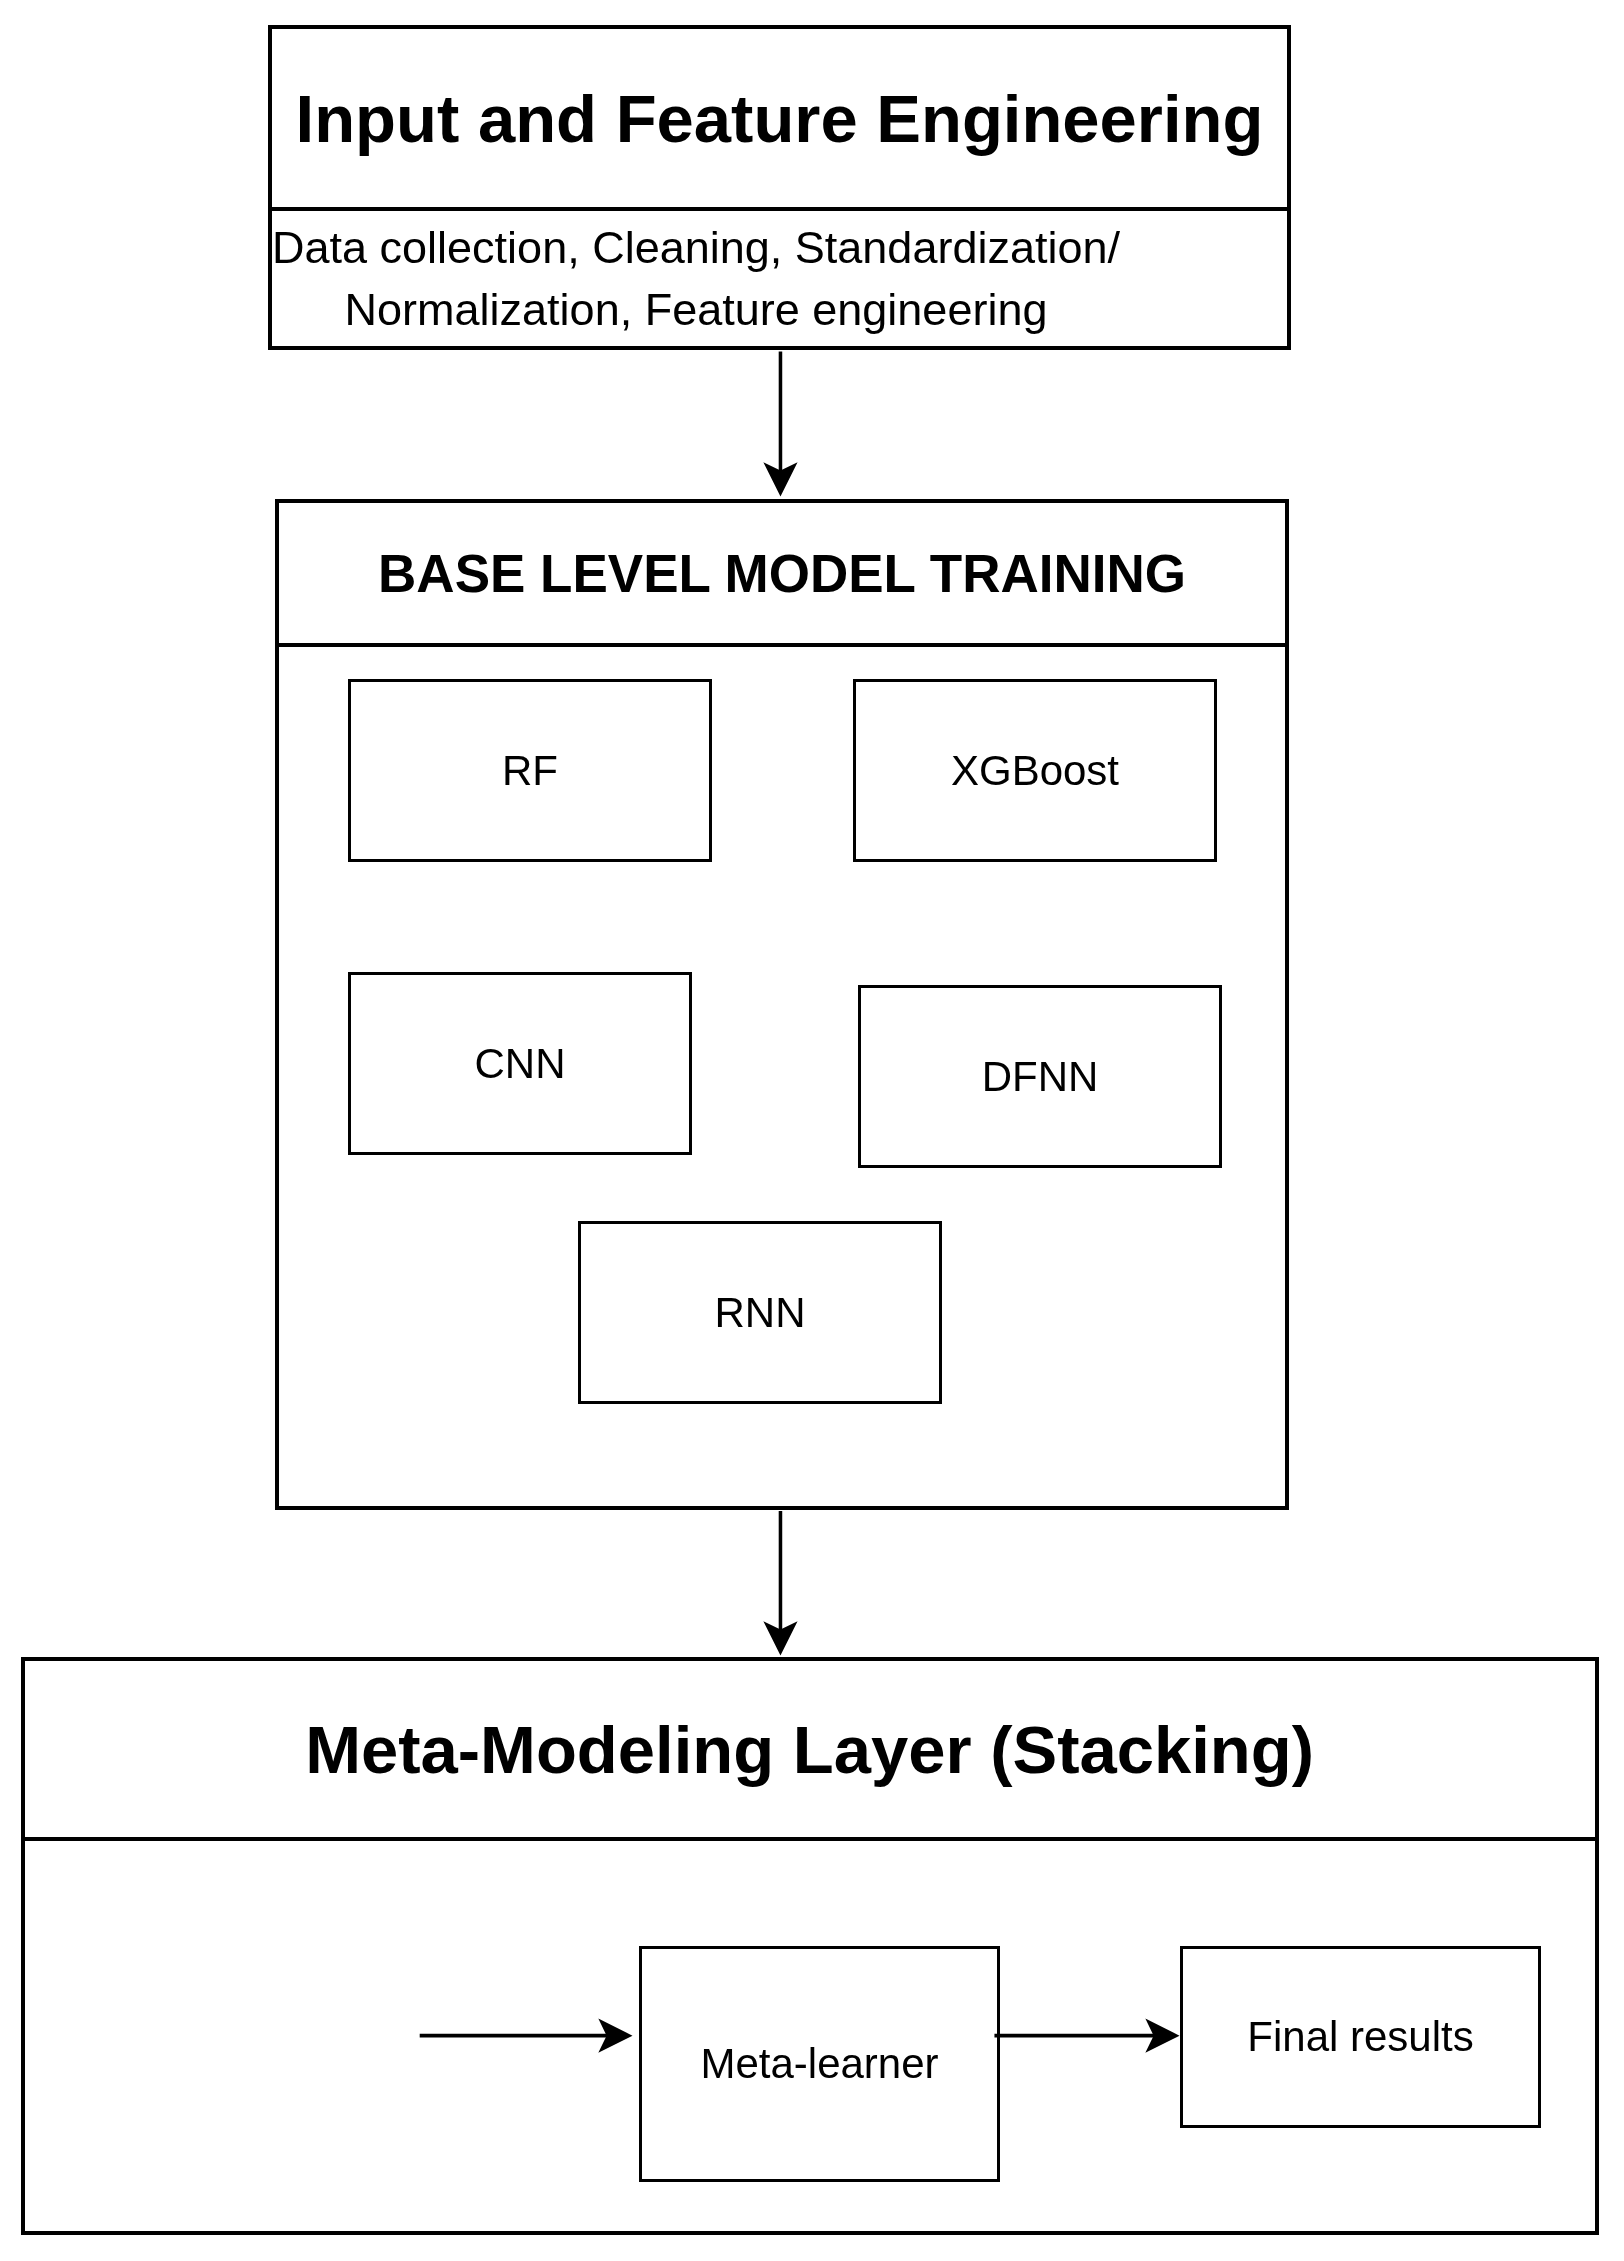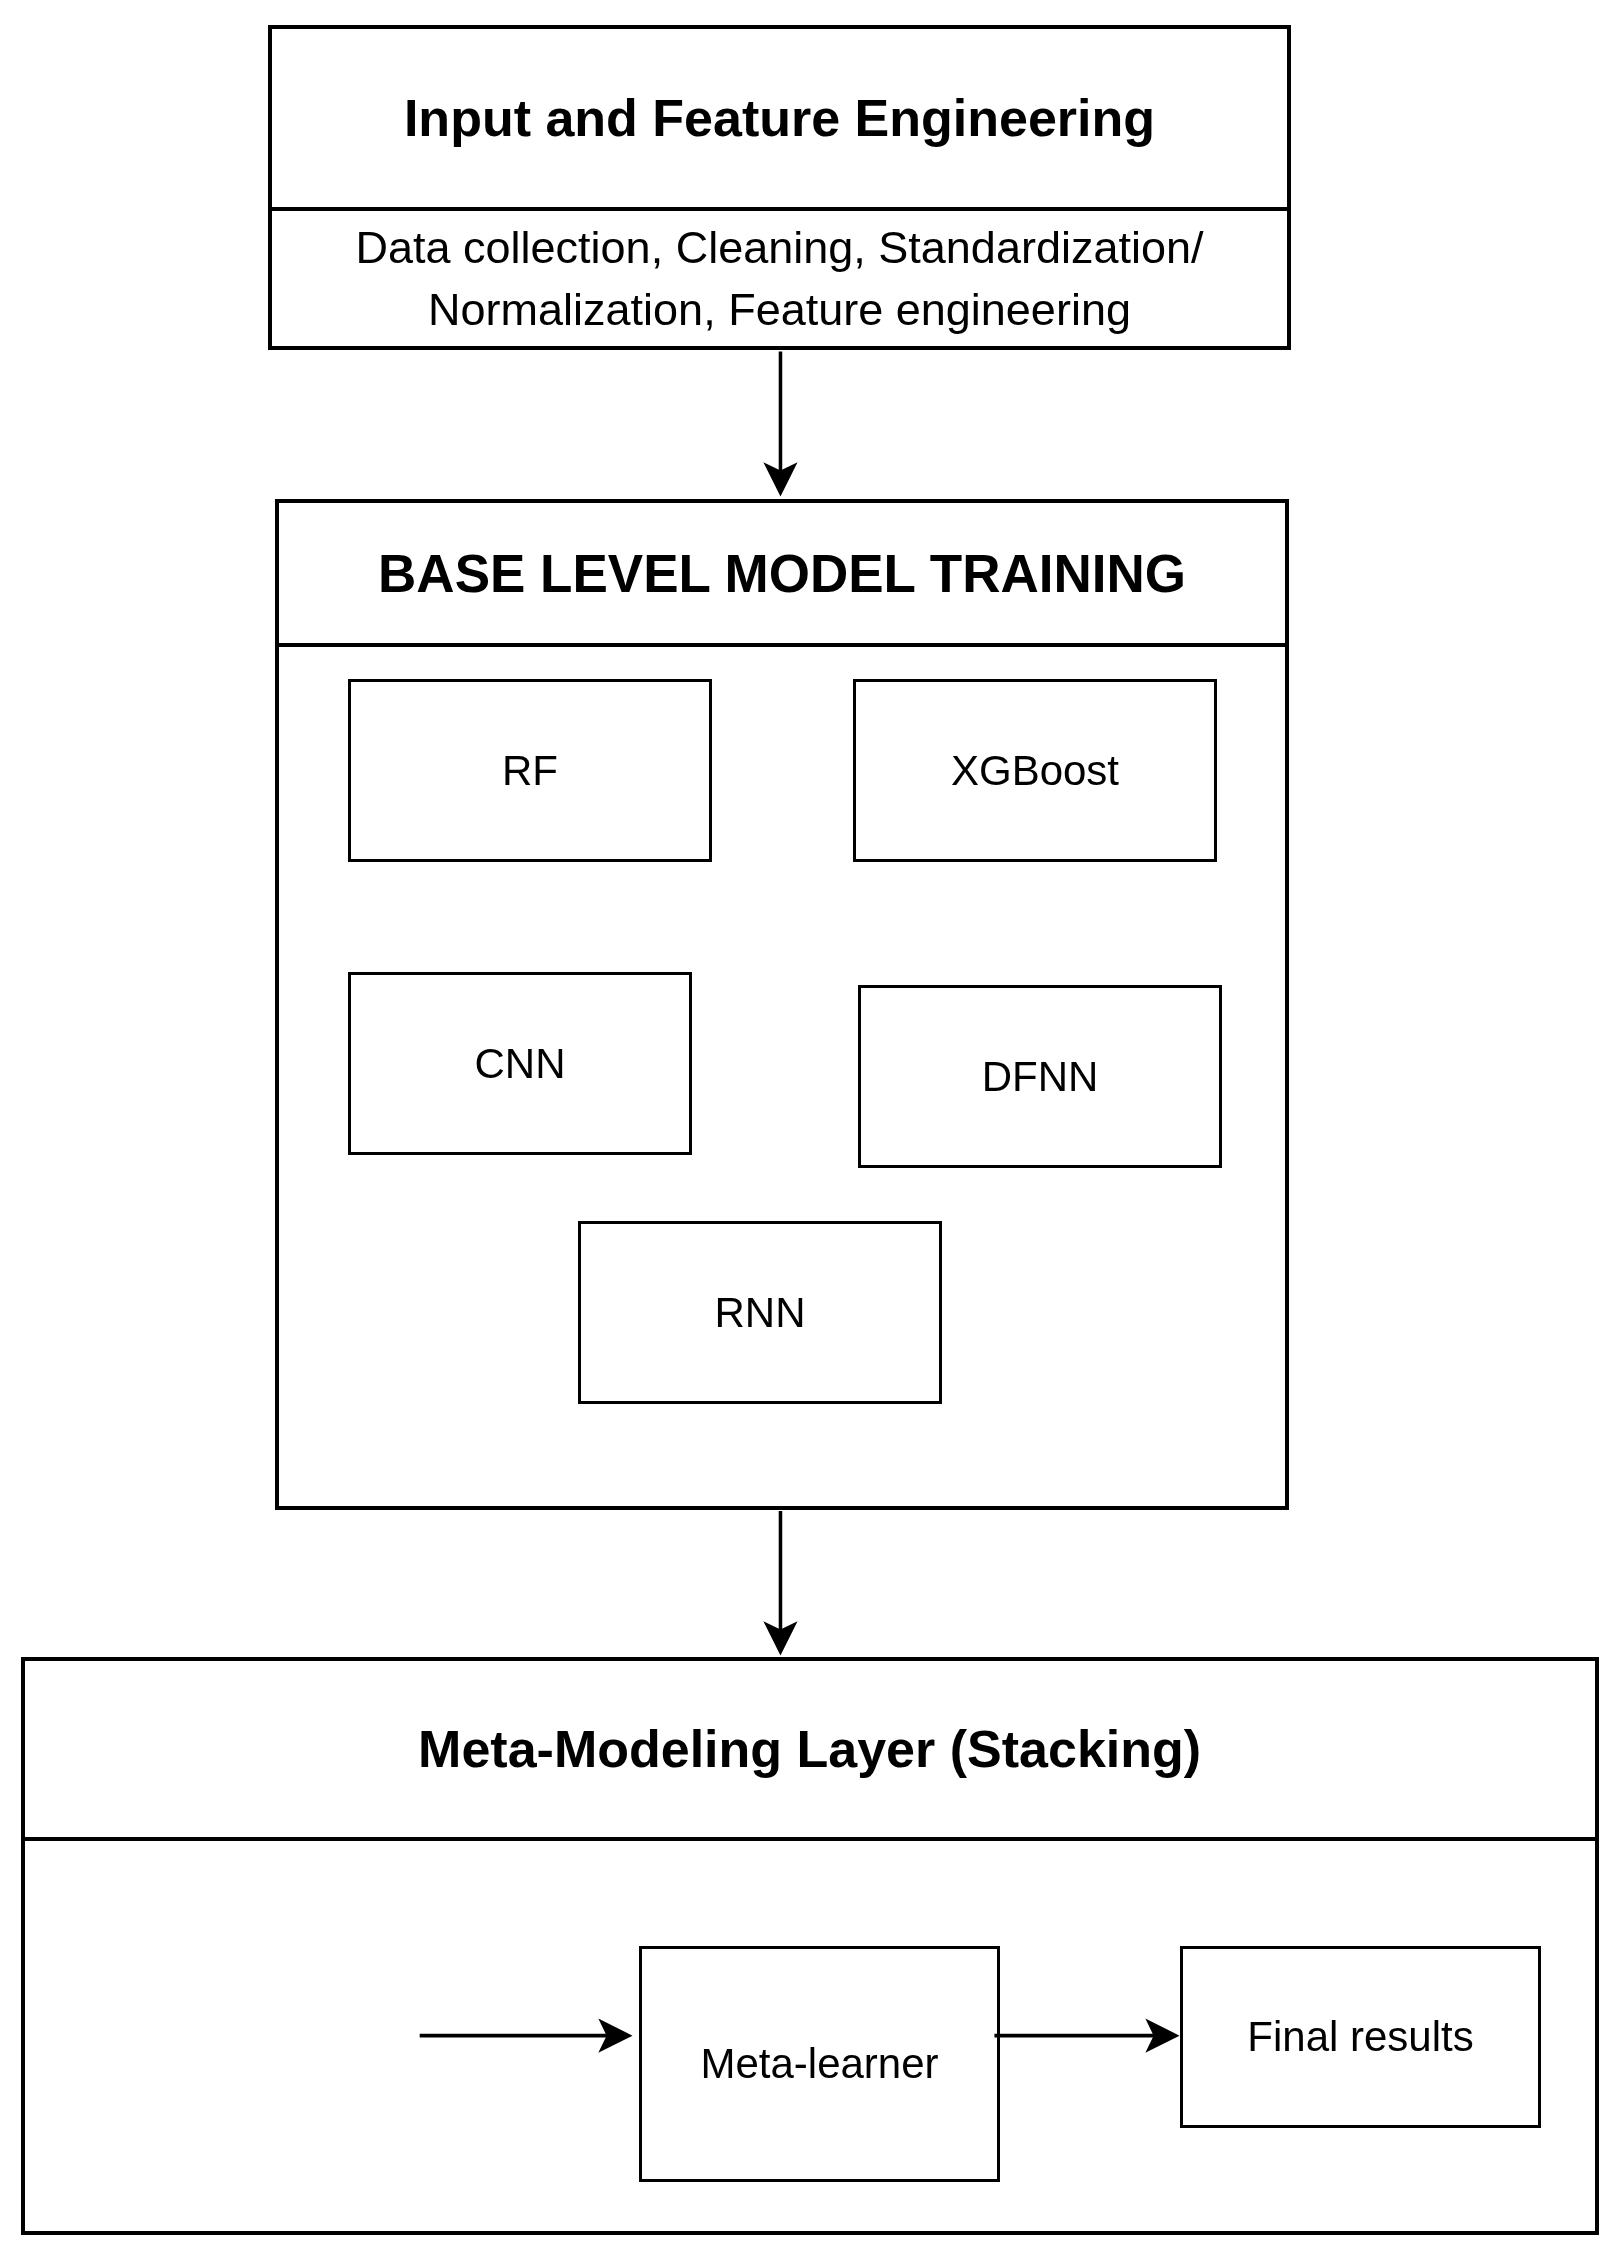--- a/index.html
+++ b/index.html
@@ -30,24 +30,23 @@
     align-items: center;
     justify-content: center;
     text-align: center;
     font-weight: bold;
     flex: 0 0 auto;
   }
   .outer-body {
     flex: 1 1 auto;
     display: flex;
     align-items: center;
-    justify-content: center;
     text-align: center;
   }
-  .title-lg { font-size: 52px; }
+  .title-lg { font-size: 67px; }
   .title-caps { font-size: 53px; }
   .body-text {
     font-size: 45px;
     line-height: 62px;
     font-weight: normal;
   }
   .node-box {
     position: absolute;
     box-sizing: border-box;
     border: 3.5px solid #000000;

